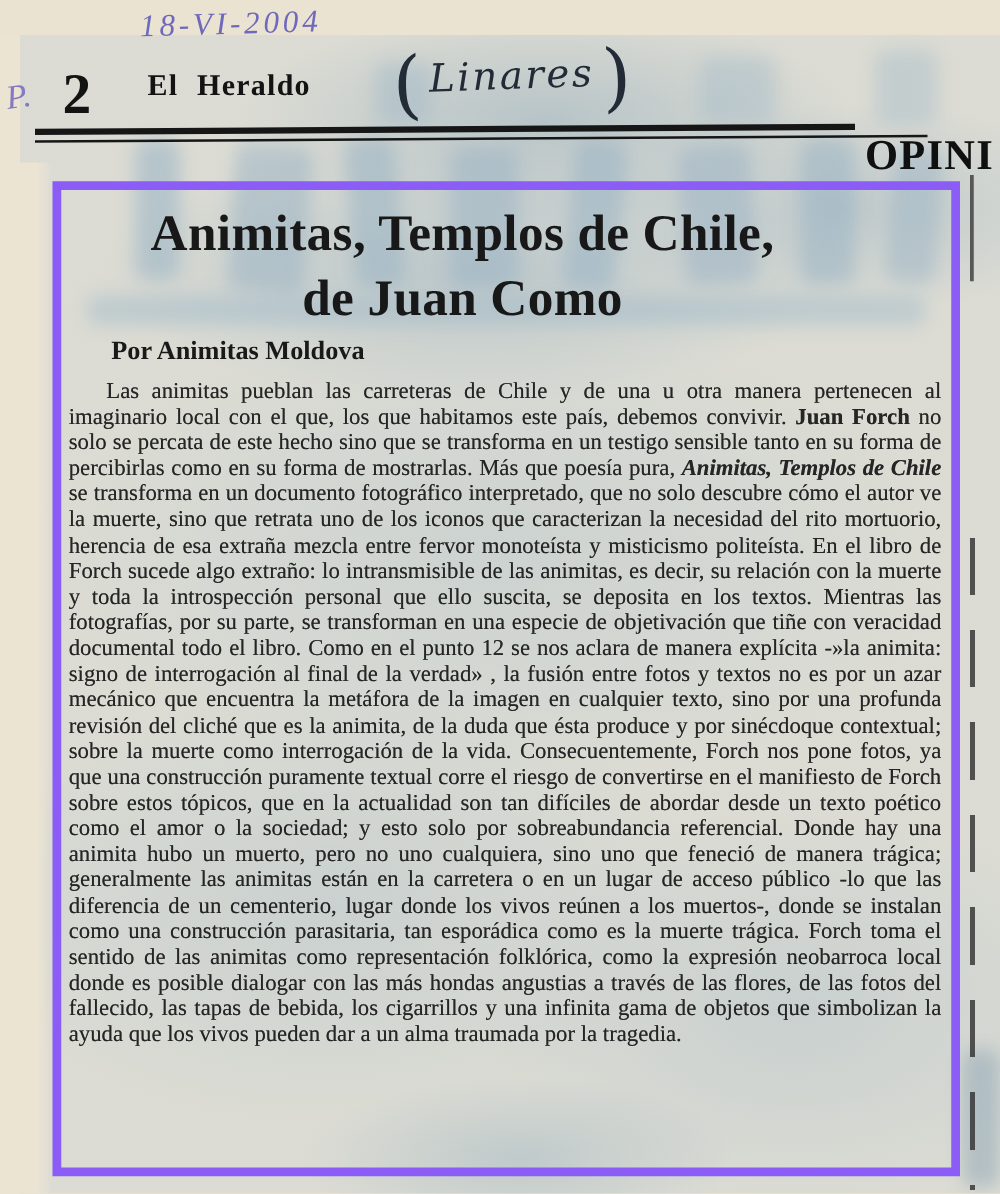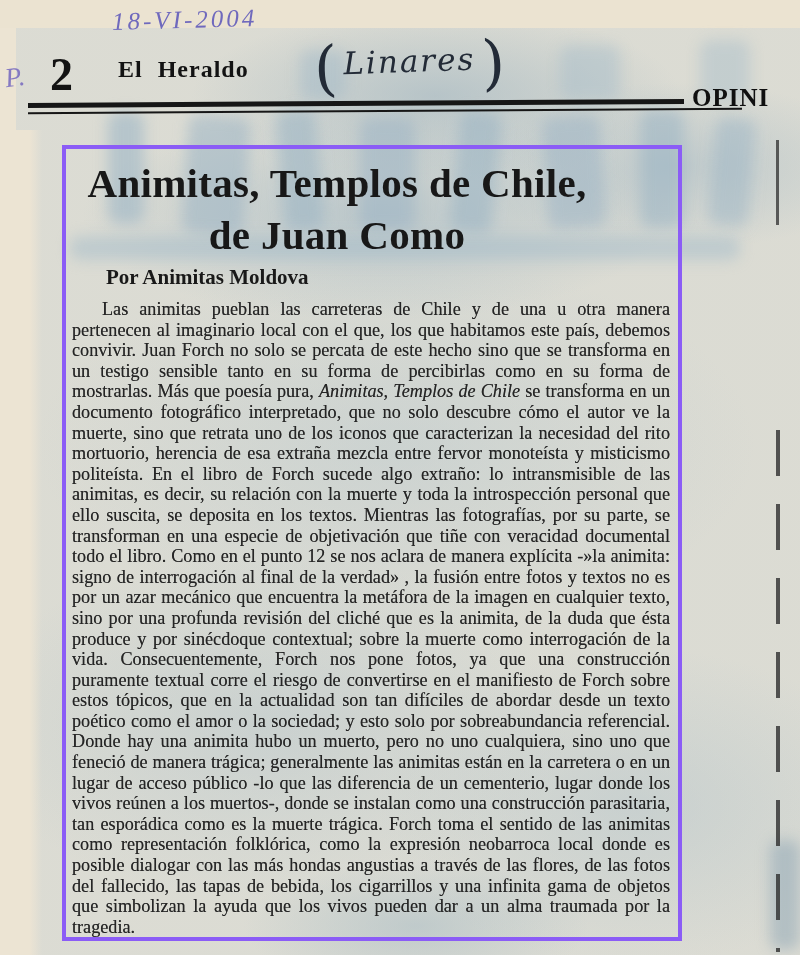--- a/index.html
+++ b/index.html
@@ -35,34 +35,34 @@
     letter-spacing:1px;word-spacing:8px;color:#131313;}
   .hw-place{position:absolute;left:314px;top:30px;color:#232b37;transform:rotate(-2deg);
     white-space:nowrap;}
   .hw-place .paren{font-size:60px;font-weight:400;font-style:normal;vertical-align:-14px;
     font-family:"DejaVu Serif",serif;}
   .hw-place .word{font-size:31px;font-style:italic;letter-spacing:2px;margin:0 6px;
     font-family:"DejaVu Serif",serif;}
   .rule{position:absolute;background:#161616;transform:rotate(-0.35deg);}
   .rule-thick{left:28px;top:101px;width:656px;height:5px;}
   .rule-thin{left:28px;top:110px;width:714px;height:2px;}
-  .section-label{position:absolute;left:692px;top:84px;font-weight:bold;font-size:25px;
+  .section-label{position:absolute;left:692px;top:106px;font-weight:bold;font-size:34px;
     letter-spacing:1px;color:#101010;white-space:nowrap;}
 
-  .article-box{position:absolute;left:42px;top:145px;width:620px;height:796px;
-    border:4px solid #8b5cf6;box-sizing:border-box;overflow:hidden;margin-left:20px;}
+  .article-box{position:absolute;left:42px;top:145px;width:726px;height:796px;
+    border:7px solid #8b5cf6;box-sizing:border-box;overflow:hidden;}
   .title{margin:8px 90px 0 20px;text-align:center;font-weight:bold;
     font-size:41px;line-height:52px;color:#181818;letter-spacing:0.3px;}
   .byline{margin:4px 0 0 40px;font-weight:bold;font-size:21px;color:#191919;}
   .article-body{margin:9px 8px 0 6px;font-size:18.2px;line-height:20.6px;
     text-align:justify;color:#252525;text-indent:30px;
     text-shadow:0 0 0.5px rgba(45,45,45,.65);}
   .seg-normal{font-weight:normal;}
-  .seg-bold{font-weight:normal;}
-  .seg-bold-italic{font-weight:normal;font-style:italic;}
+  .seg-bold{font-weight:bold;}
+  .seg-bold-italic{font-weight:bold;font-style:italic;}
 
   .artifact-line{position:absolute;background:#2d2d2d;}
   .artifact-top{left:776px;top:140px;width:3px;height:85px;opacity:.75;}
   .artifact-bottom{left:776px;top:430px;width:4px;height:522px;opacity:.8;
     background:repeating-linear-gradient(180deg,#2e2e2e 0 46px, rgba(0,0,0,0) 46px 74px);}
 </style>
 </head>
 <body>
 
 <div class="page">

